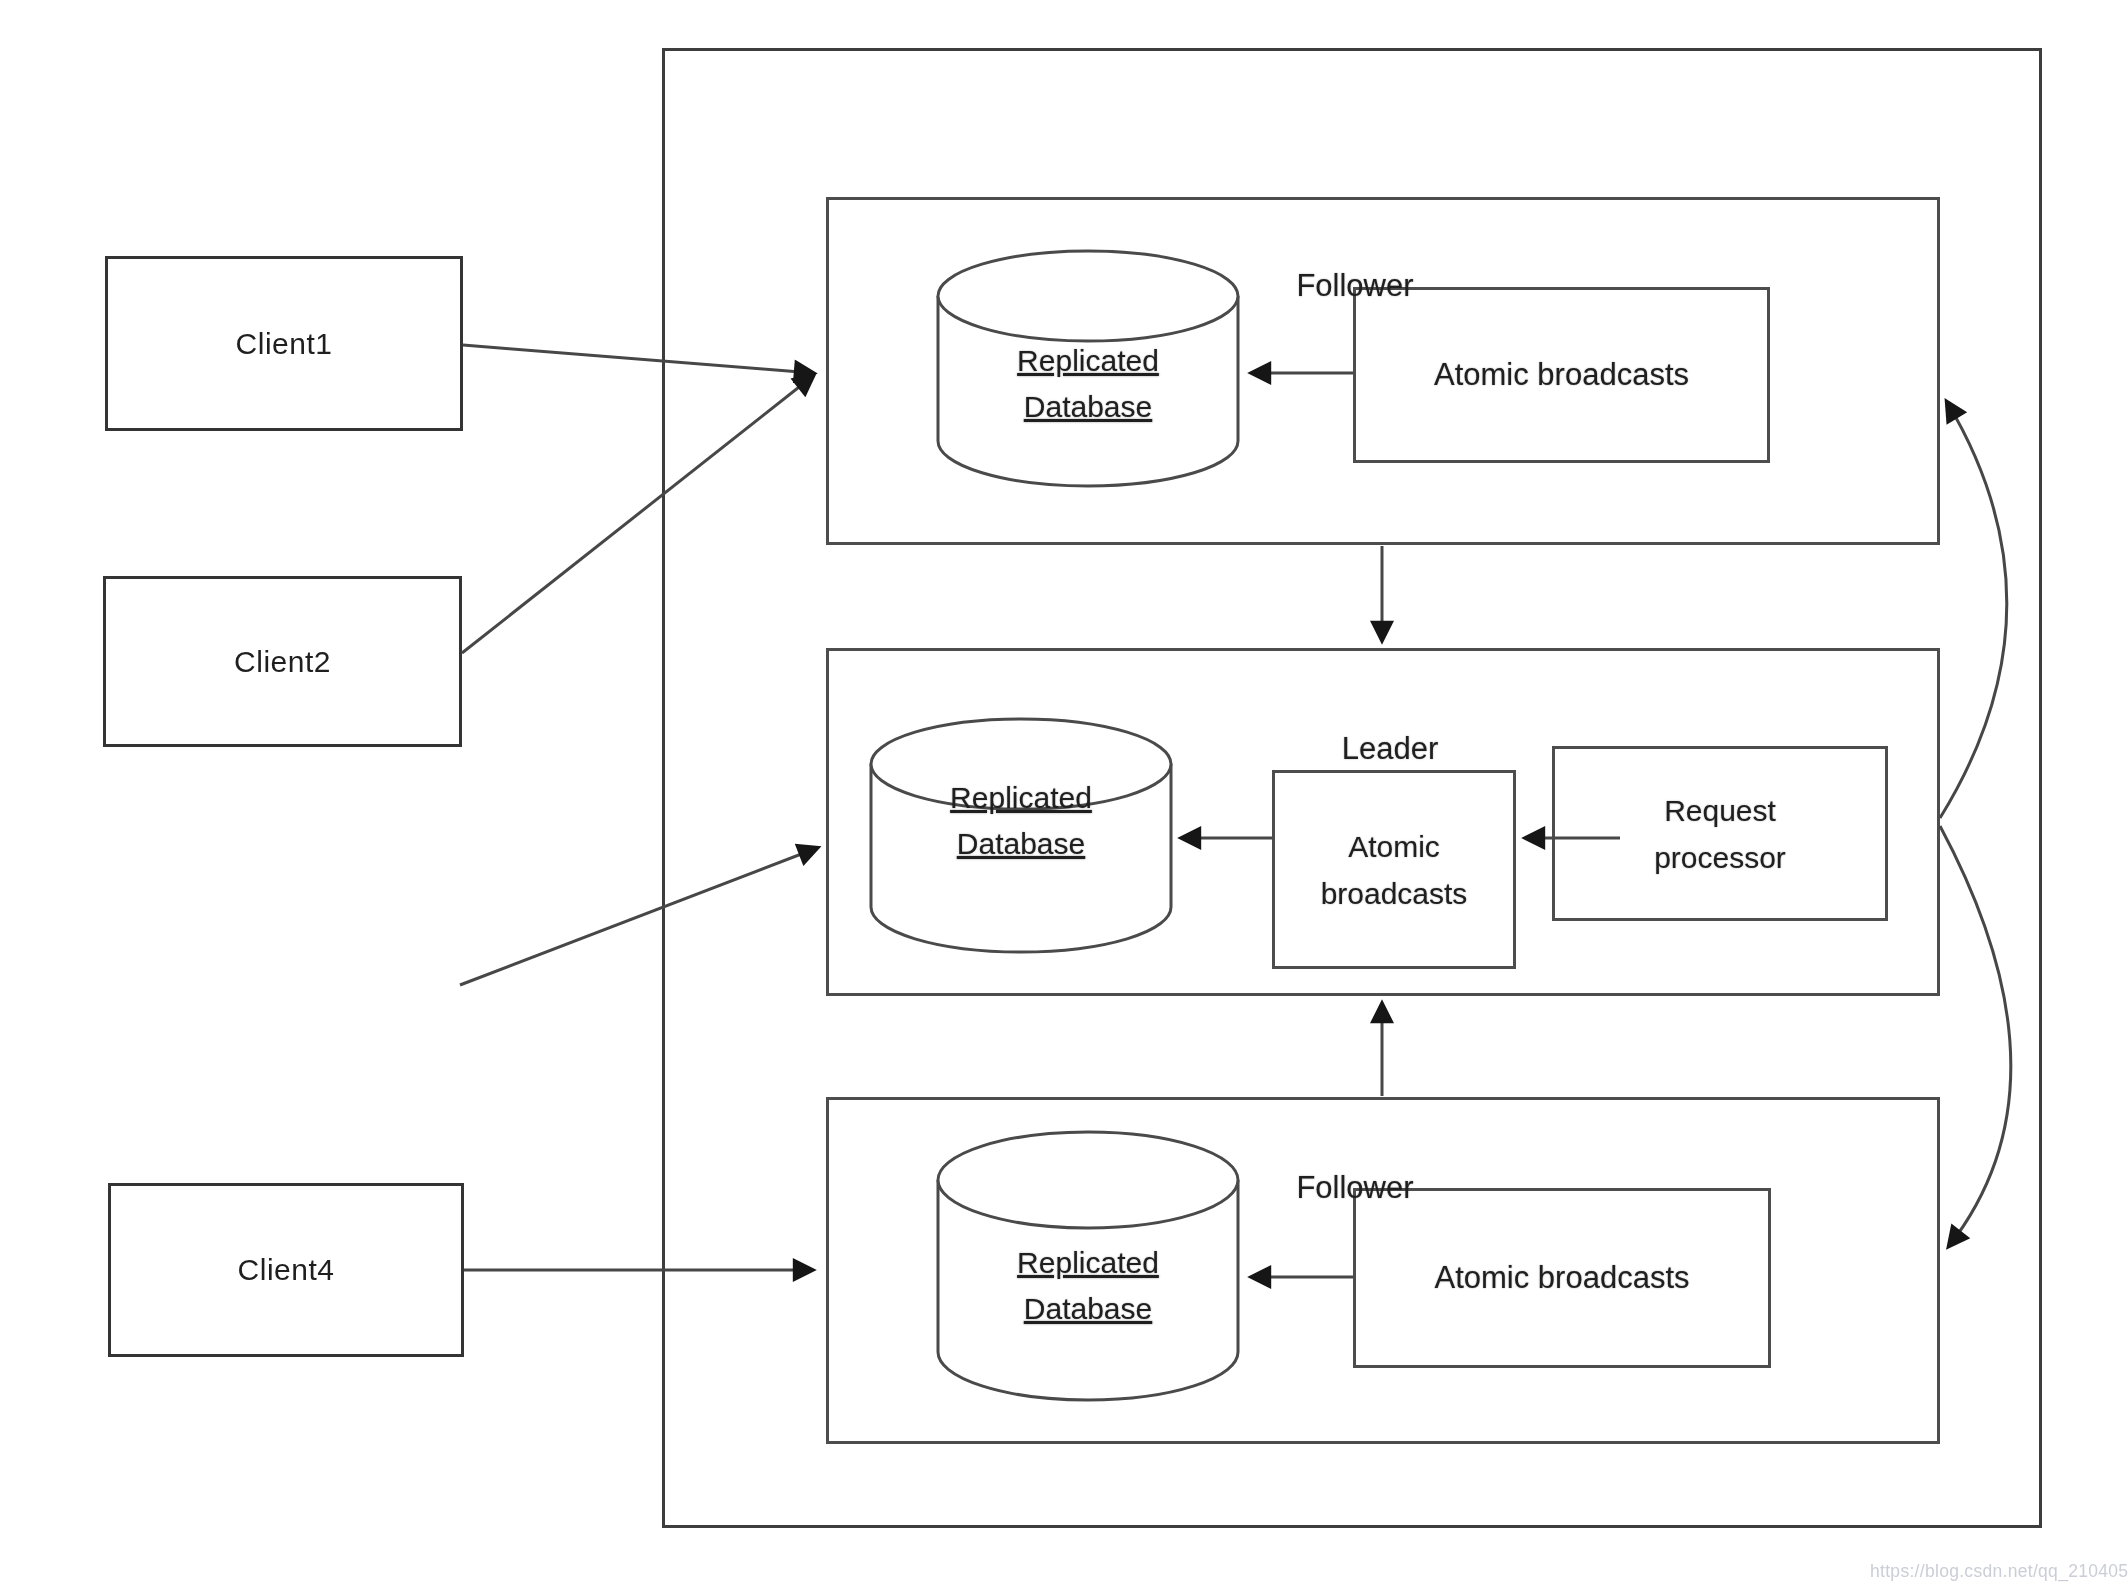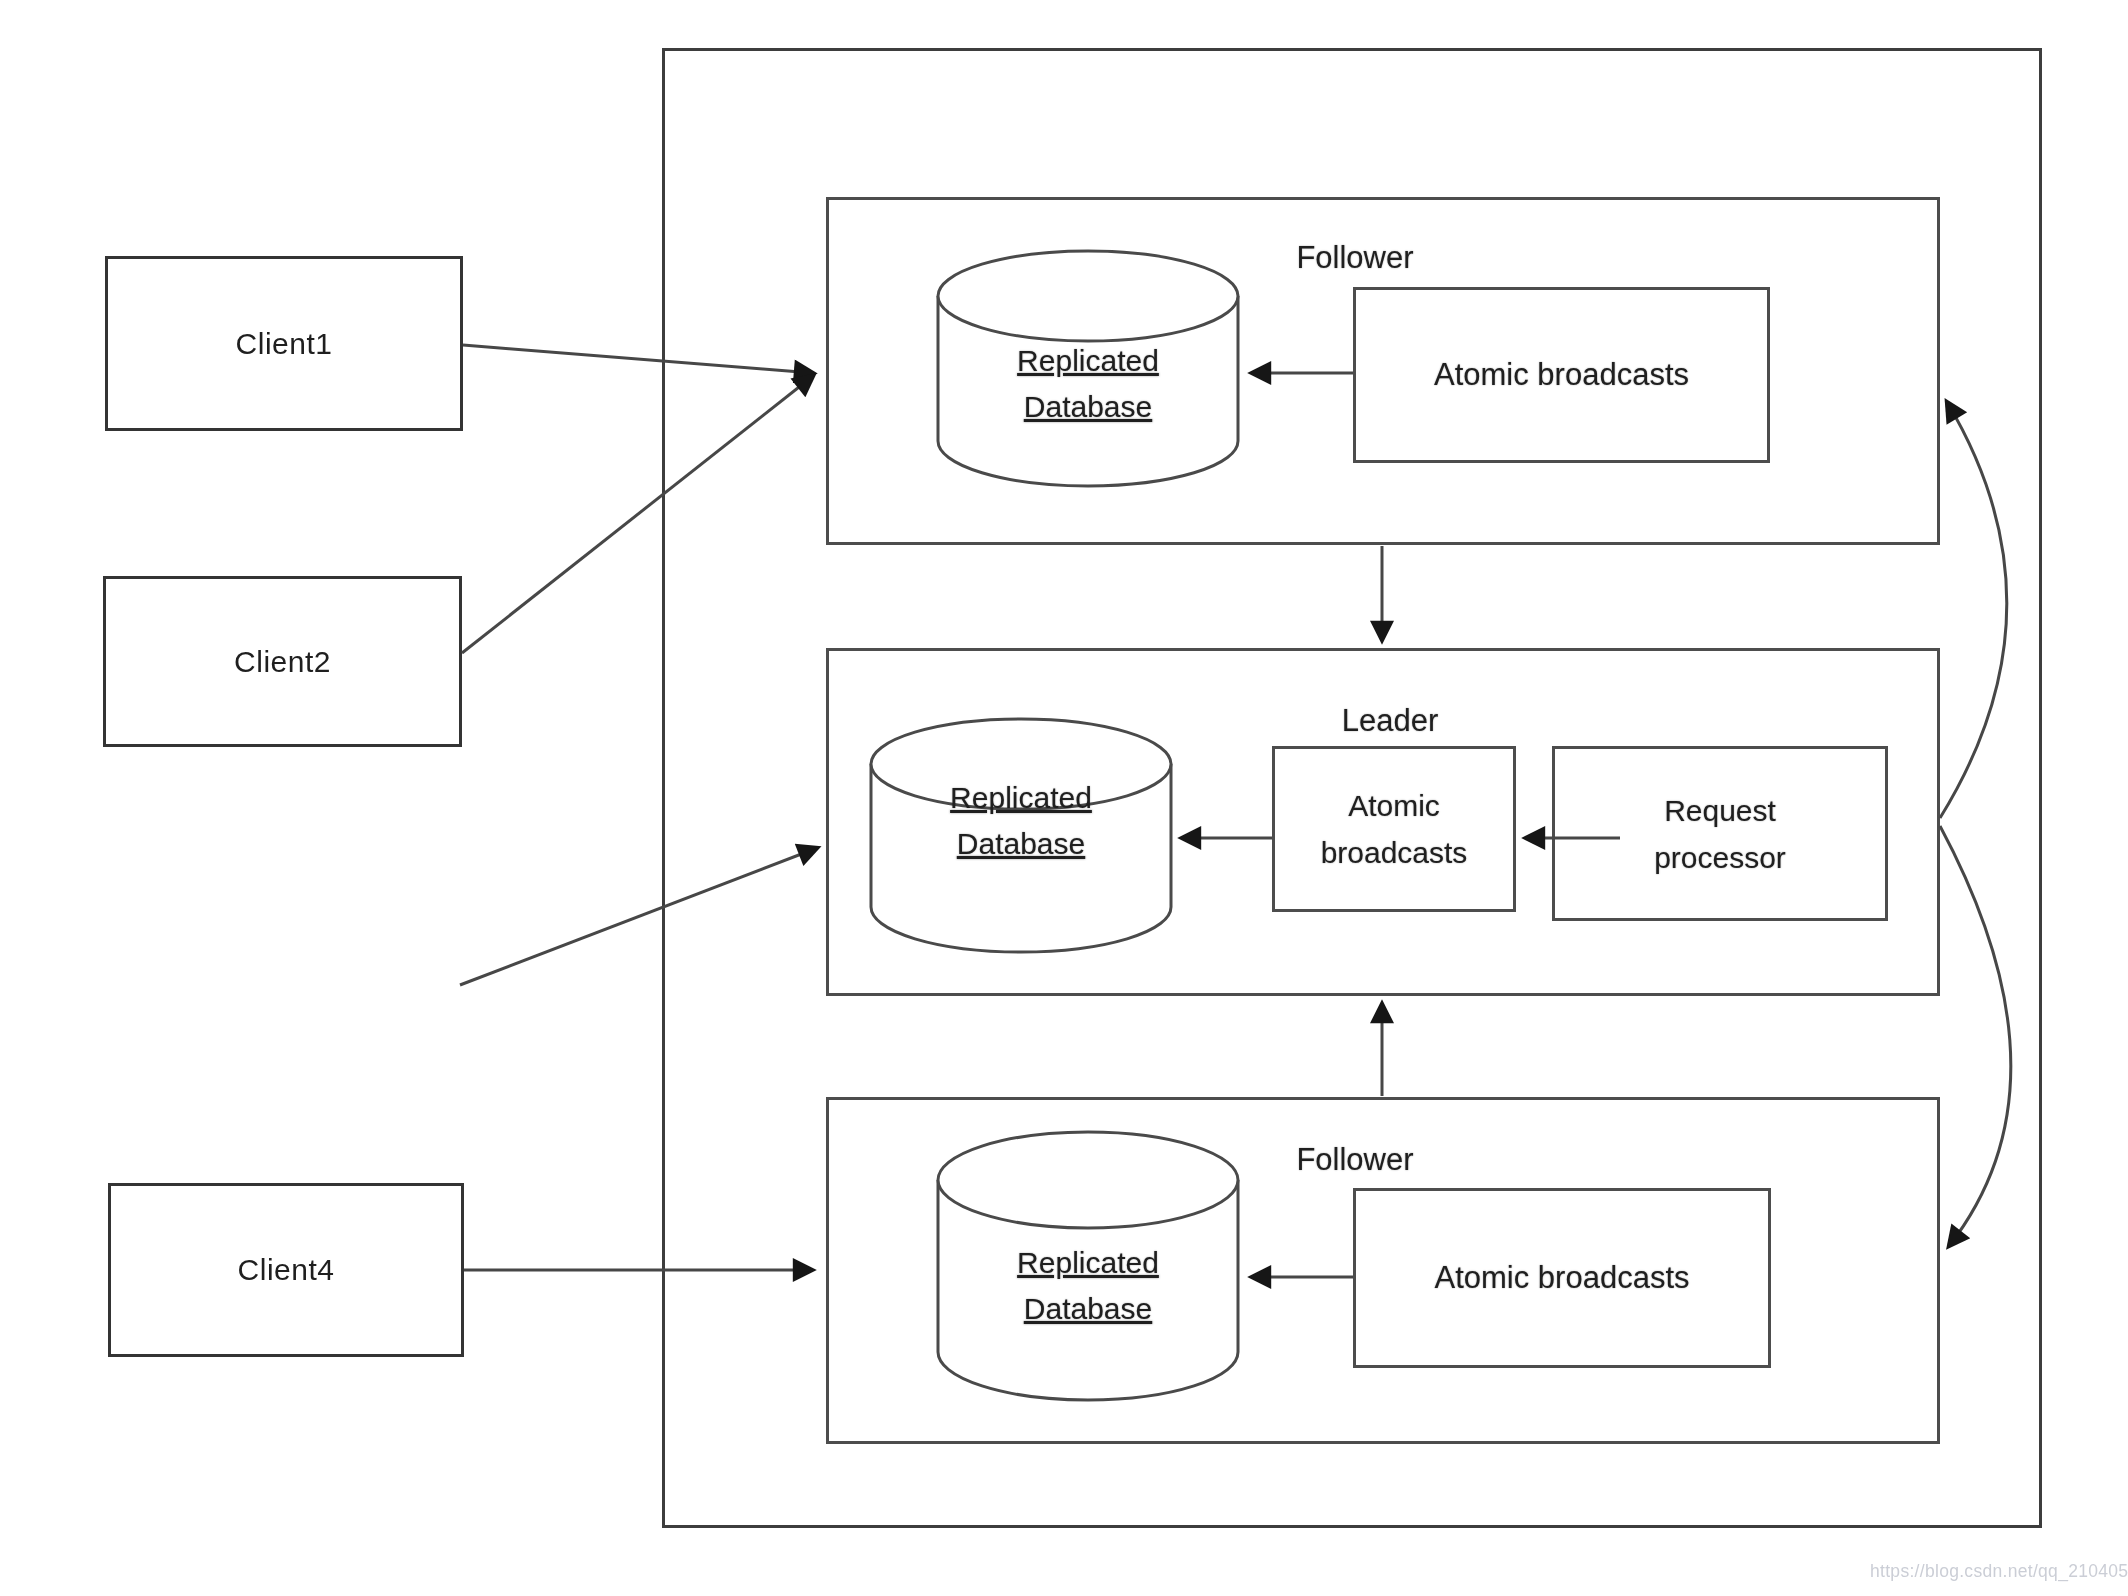--- a/index.html
+++ b/index.html
@@ -10,21 +10,21 @@
   }
   .box{position:absolute;box-sizing:border-box;border:3px solid #474747;background:transparent;}
   .client{border-color:#343434;}
   .inner{border-color:#4d4d4d;}
   .lbl{
     position:absolute;color:#1f1f1f;text-align:center;white-space:pre-line;
     text-shadow:0 0 1.6px rgba(30,30,30,.45);
   }
   .centerbox{display:flex;align-items:center;justify-content:center;}
   .clientlbl{font-size:30px;letter-spacing:.5px;}
-  .title{font-size:31px;}
+  .title{font-size:31px;margin-top:28px;}
   .dbtext{font-size:30px;line-height:46px;text-decoration:underline;}
   .abtext{font-size:31px;}
   .twoline{font-size:30px;line-height:47px;white-space:pre-line;text-align:center;}
   .watermark{
     position:absolute;left:1870px;top:1561px;width:252px;text-align:right;
     font-size:17.5px;letter-spacing:.3px;color:#cbced6;text-shadow:none;
   }
   svg.wires{position:absolute;left:0;top:0;}
 </style>
 </head>
@@ -43,21 +43,21 @@
   <div class="box client centerbox" style="left:108px;top:1183px;width:356px;height:174px;">
     <span class="clientlbl">Client4</span>
   </div>
 
   <div class="box inner" style="left:826px;top:197px;width:1114px;height:348px;"></div>
   <div class="box inner centerbox" style="left:1353px;top:287px;width:417px;height:176px;">
     <span class="abtext lbl" style="position:static;">Atomic broadcasts</span>
   </div>
 
   <div class="box inner" style="left:826px;top:648px;width:1114px;height:348px;"></div>
-  <div class="box inner centerbox" style="left:1272px;top:746px;width:244px;height:166px;justify-content:center;">
+  <div class="box inner centerbox" style="left:1272px;top:770px;width:244px;height:199px;justify-content:center;">
     <span class="twoline lbl" style="position:static;">Atomic
 broadcasts</span>
   </div>
   <div class="box inner centerbox" style="left:1552px;top:746px;width:336px;height:175px;">
     <span class="twoline lbl" style="position:static;">Request
 processor</span>
   </div>
 
   <div class="box inner" style="left:826px;top:1097px;width:1114px;height:347px;"></div>
   <div class="box inner centerbox" style="left:1353px;top:1188px;width:418px;height:180px;">

